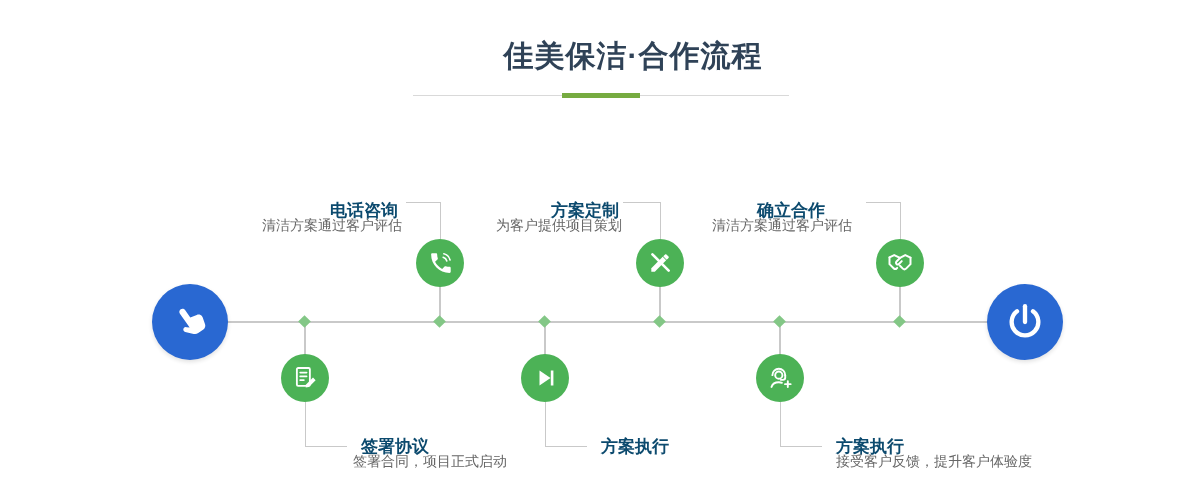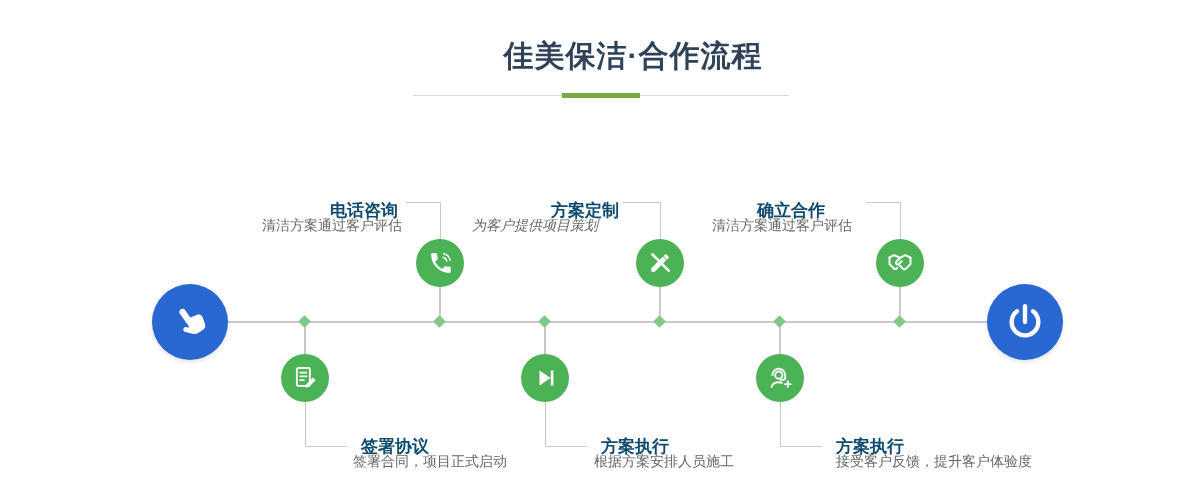--- a/index.html
+++ b/index.html
@@ -74,21 +74,21 @@
   <div class="connector" style="left:659px;top:286px;height:36px;"></div>
   <div class="diamond" style="left:655px;top:317px;"></div>
   <div class="node-small" style="left:636px;top:239px;">
     <svg viewBox="0 0 24 24" width="26" height="26">
       <path d="M5 4l15 15" stroke="#fff" stroke-width="2.4" stroke-linecap="round"></path>
       <path fill="#fff" d="M4 16.8V20h3.2L17.7 9.5l-3.2-3.2L4 16.8z"></path>
       <path fill="#fff" d="M19.9 7.3c.3-.3.3-.9 0-1.2l-2-2c-.3-.3-.9-.3-1.2 0L15 5.7l3.2 3.2 1.7-1.6z"></path>
     </svg>
   </div>
   <p class="step-title" style="left:543px;top:191px;">方案定制</p>
-  <p class="step-desc" style="left:472px;top:217px;font-style:italic;">为客户提供项目策划</p>
+  <p class="step-desc" style="left:496px;top:217px;">为客户提供项目策划</p>
 
   <div class="hline" style="left:866px;top:202px;width:34px;"></div>
   <div class="vline" style="left:900px;top:202px;height:37px;"></div>
   <div class="connector" style="left:899px;top:286px;height:36px;"></div>
   <div class="diamond" style="left:895px;top:317px;"></div>
   <div class="node-small" style="left:876px;top:239px;">
     <svg viewBox="0 0 24 24" width="28" height="28" fill="none" stroke="#fff" stroke-width="1.7" stroke-linecap="round" stroke-linejoin="round">
       <path d="M3 7.2l4-2 5 2.5 4.5-2.5 4.5 2.2"></path>
       <path d="M3 7.2V13l3.5 3.5c.8.8 2 .8 2.8 0l.3-.3"></path>
       <path d="M21 7.4V13l-3.8 3.8c-.8.8-2 .8-2.8 0L12 14.4"></path>
@@ -116,21 +116,20 @@
   <div class="diamond" style="left:540px;top:317px;"></div>
   <div class="node-small" style="left:521px;top:354px;">
     <svg viewBox="0 0 24 24" width="24" height="24">
       <path fill="#fff" d="M6.5 4.5v15l11-7.5z"></path>
       <rect x="17.8" y="4.5" width="2.6" height="15" fill="#fff"></rect>
     </svg>
   </div>
   <div class="vline" style="left:545px;top:402px;height:44px;"></div>
   <div class="hline" style="left:545px;top:446px;width:42px;"></div>
   <p class="step-title" style="left:593px;top:427px;">方案执行</p>
-  <p class="step-desc" style="left:594px;top:453px;">根据方案安排人员施工</p>
 
   <div class="connector" style="left:779px;top:322px;height:33px;"></div>
   <div class="diamond" style="left:775px;top:317px;"></div>
   <div class="node-small" style="left:756px;top:354px;">
     <svg viewBox="0 0 24 24" width="27" height="27" fill="none" stroke="#fff" stroke-width="1.7" stroke-linecap="round">
       <circle cx="10.5" cy="9" r="3.2"></circle>
       <path d="M4.8 9a5.7 5.7 0 0 1 11.4 0"></path>
       <path d="M16.2 9v2.2a2 2 0 0 1-2 2h-2"></path>
       <path d="M4 19.5c.8-2.6 3.4-4.2 6.5-4.2 1 0 2 .2 2.8.5"></path>
       <path d="M18.5 14.5v5M16 17h5"></path>

